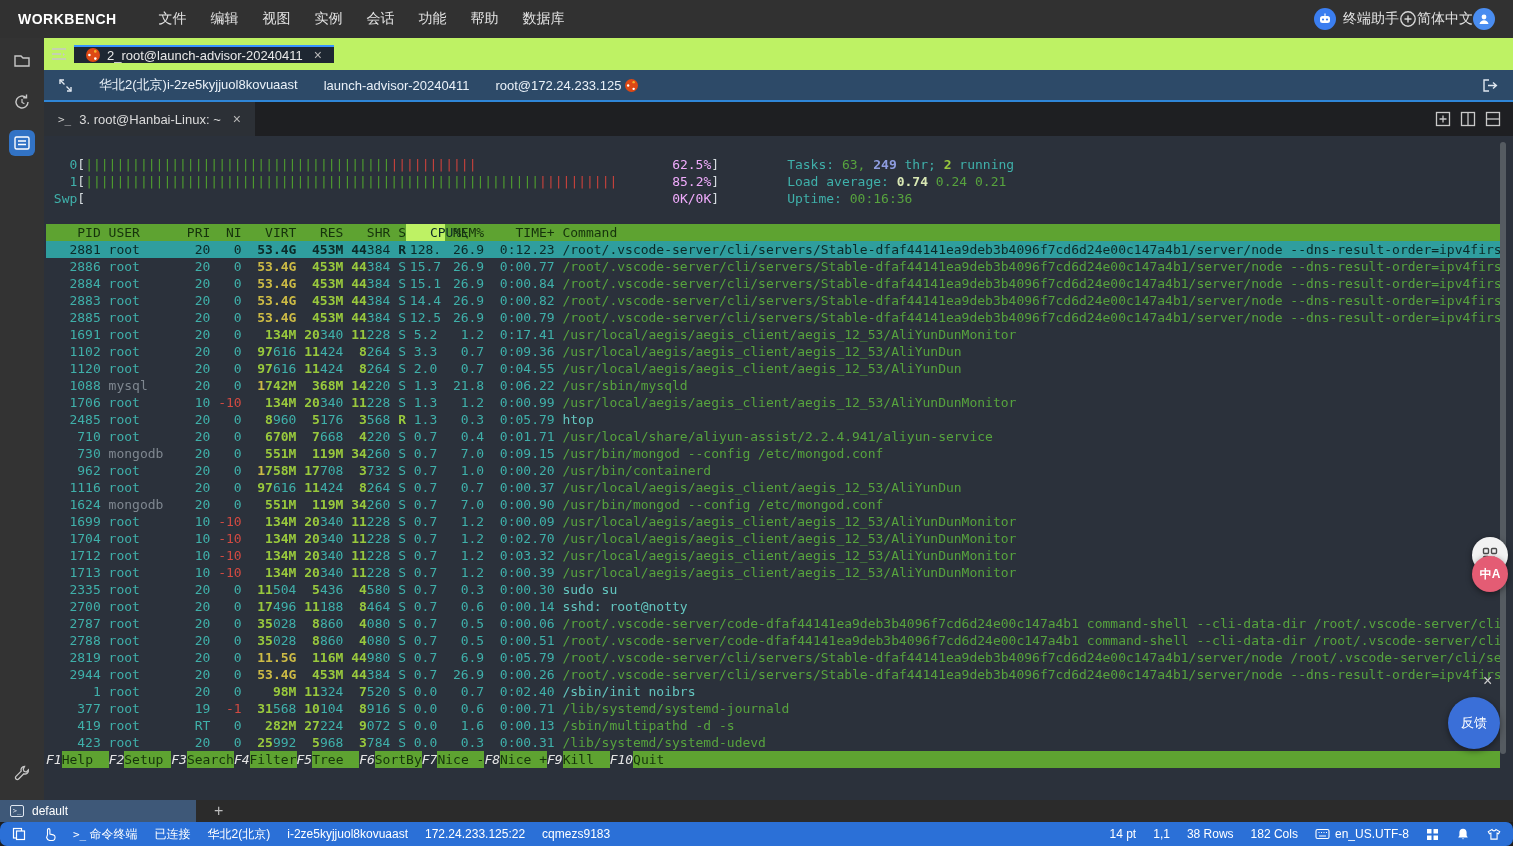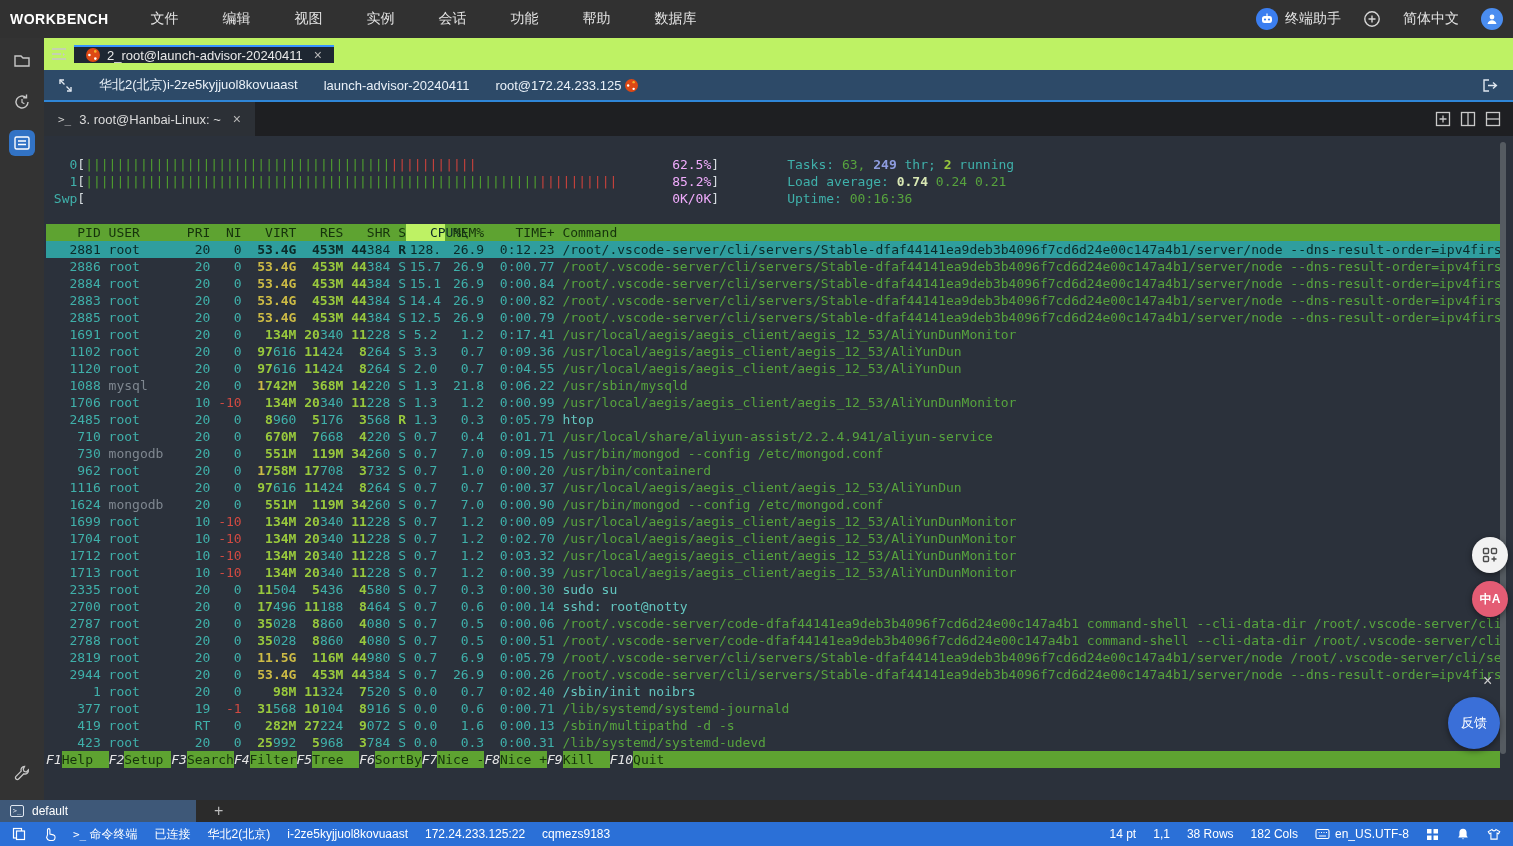--- a/index.html
+++ b/index.html
@@ -2,25 +2,25 @@
 <html><head>
 <meta charset="utf-8">
 <style>
   * { box-sizing: border-box; margin:0; padding:0; }
   html,body { width:1513px; height:846px; overflow:hidden; background:#1e1e1e;
     font-family:"Liberation Sans", sans-serif; }
   body{ position:relative; }
 
   
   .menubar{ height:38px; background:#313131; display:flex; align-items:center;
-    padding:0 10px; color:#e3e3e3; }
+    padding:0 18px; color:#e3e3e3; }
   .brand{ font-weight:bold; font-size:14px; letter-spacing:.5px; color:#fff; margin-right:42px; }
-  .menu-items{ display:flex; gap:44px; font-size:14px; }
+  .menu-items{ display:flex; gap:24px; font-size:14px; }
   .menu-item{ cursor:default; }
-  .menubar-right{ margin-left:auto; display:flex; align-items:center; gap:22px; font-size:14px; }
+  .menubar-right{ margin-left:auto; display:flex; align-items:center; font-size:14px; }
   .assist{ display:flex; align-items:center; gap:7px; }
   .circle-ic{ width:22px; height:22px; border-radius:50%; display:flex;
     align-items:center; justify-content:center; }
 
   
   .workspace{ display:flex; height:762px; }
   .sidebar{ width:44px; background:#333333; display:flex; flex-direction:column;
     align-items:center; padding-top:10px; gap:15px; position:relative; color:#c7c7c7; }
   .side-ic{ width:26px; height:26px; display:flex; align-items:center; justify-content:center; border-radius:6px; }
   .side-ic.active{ background:#3273c5; color:#fff; }
@@ -90,31 +90,31 @@
   
   .bottomtabs{ height:22px; background:#2b2b2b; display:flex; align-items:center; }
   .btab{ height:22px; width:196px; background:#3e5878; color:#fff; font-size:12px;
     display:flex; align-items:center; gap:8px; padding:0 10px; }
   .btab-ic{ width:14px; height:12px; border:1px solid #dfe6ef; border-radius:2px;
     font-size:7px; line-height:10px; text-align:center; color:#dfe6ef;
     font-family:"DejaVu Sans Mono", monospace; }
   .addtab{ color:#bdbdbd; font-size:16px; margin-left:18px; }
 
   .statusbar{ height:24px; background:#2b70d7; color:#fff; font-size:12px;
-    display:flex; align-items:center; padding:0 12px; gap:17px; }
+    display:flex; align-items:center; padding:0 12px; gap:17px;border-radius:7px; }
   .sb-group{ display:flex; align-items:center; gap:17px; }
   .sb-right{ margin-left:auto; display:flex; align-items:center; gap:17px; }
   .sb-enc{ display:flex; align-items:center; gap:5px; }
   .sb-prompt{ font-family:"DejaVu Sans Mono", monospace; font-size:11px; }
 
   
   .fab{ position:absolute; border-radius:50%; display:flex; align-items:center;
     justify-content:center; box-shadow:0 2px 6px rgba(0,0,0,.45); }
   .fab-apps{ left:1472px; top:537px; width:36px; height:36px; background:#f2f2f2; color:#4a4a4a; }
-  .fab-translate{ left:1472px; top:581px; width:36px; height:36px; background:#e45c74;
+  .fab-translate{ left:1472px; top:556px; width:36px; height:36px; background:#e45c74;
     color:#fff; font-size:12px; font-weight:bold; }
   .fab-feedback{ left:1448px; top:697px; width:52px; height:52px; background:#3a6fd8;
     color:#fff; font-size:13px; }
   .fab-close{ position:absolute; left:1483px; top:672px; color:#cfcfcf; font-size:16px; }
 
   svg{ display:block; }
 </style>
 </head>
 <body>
 

